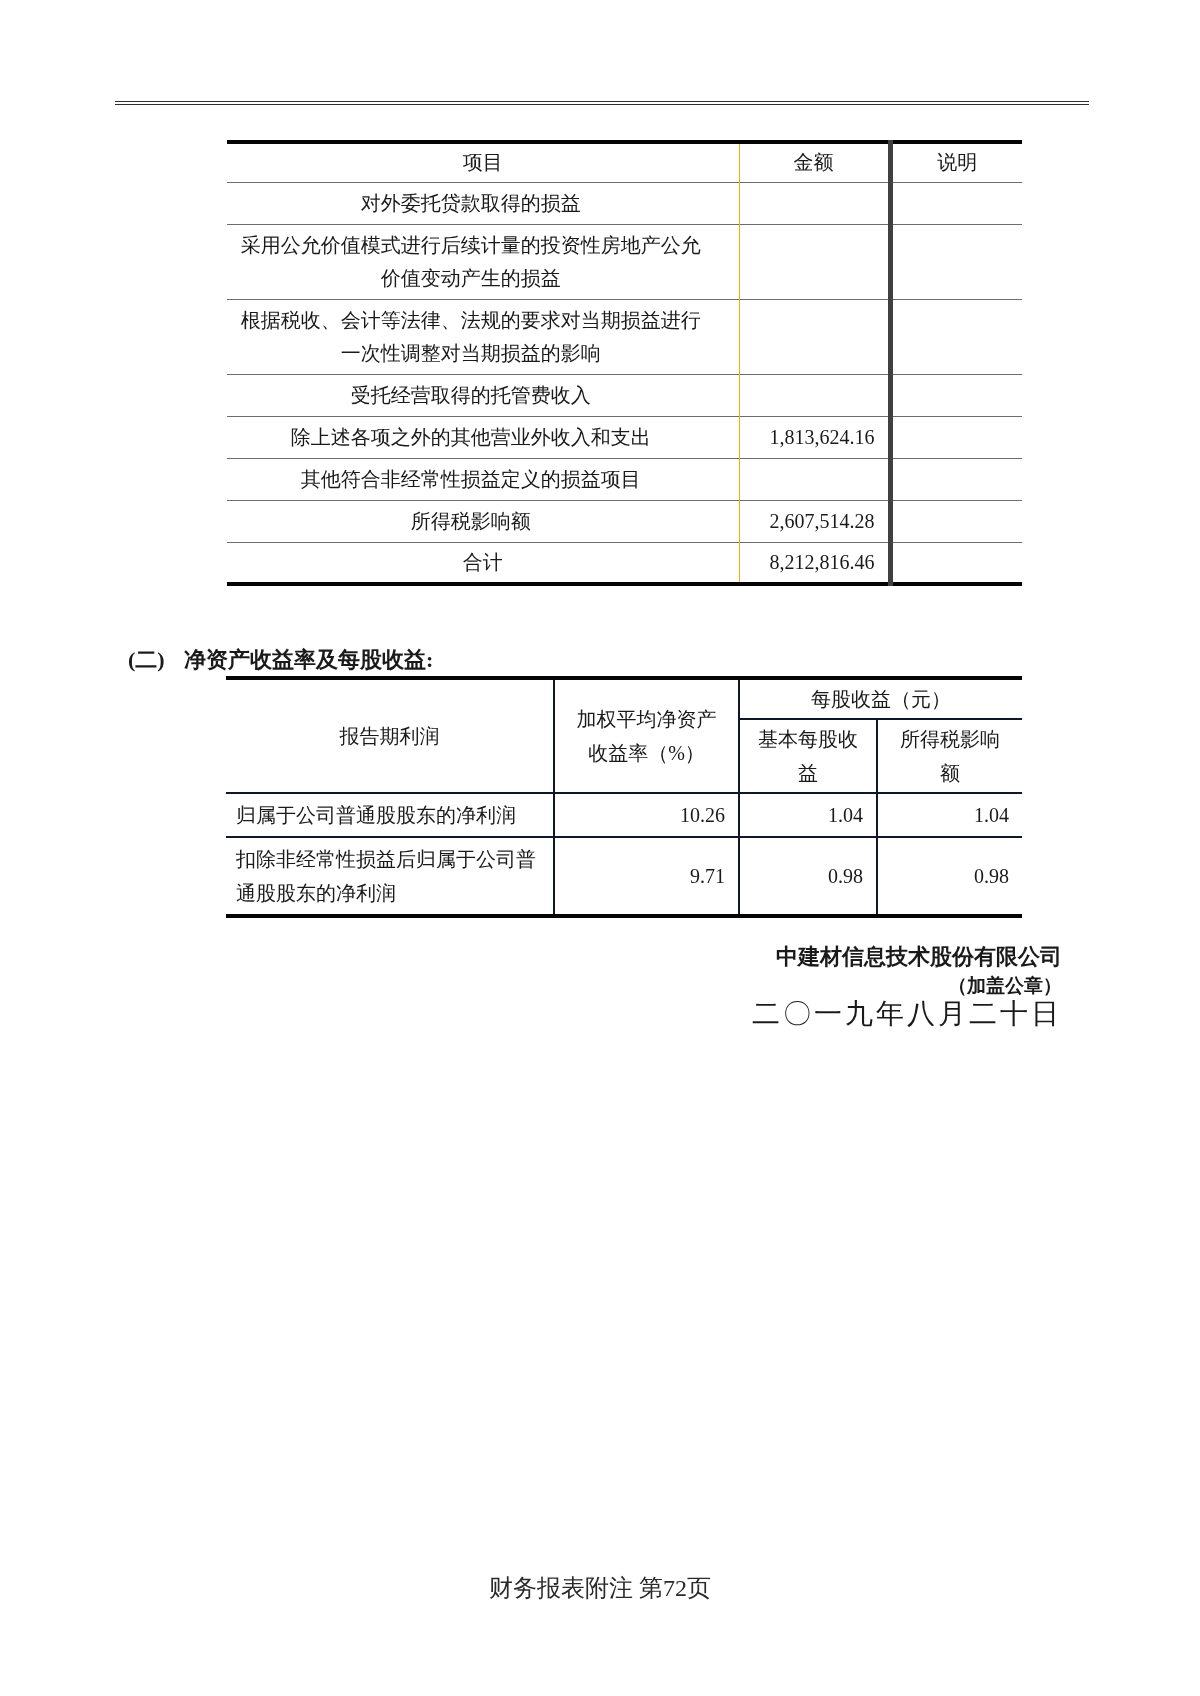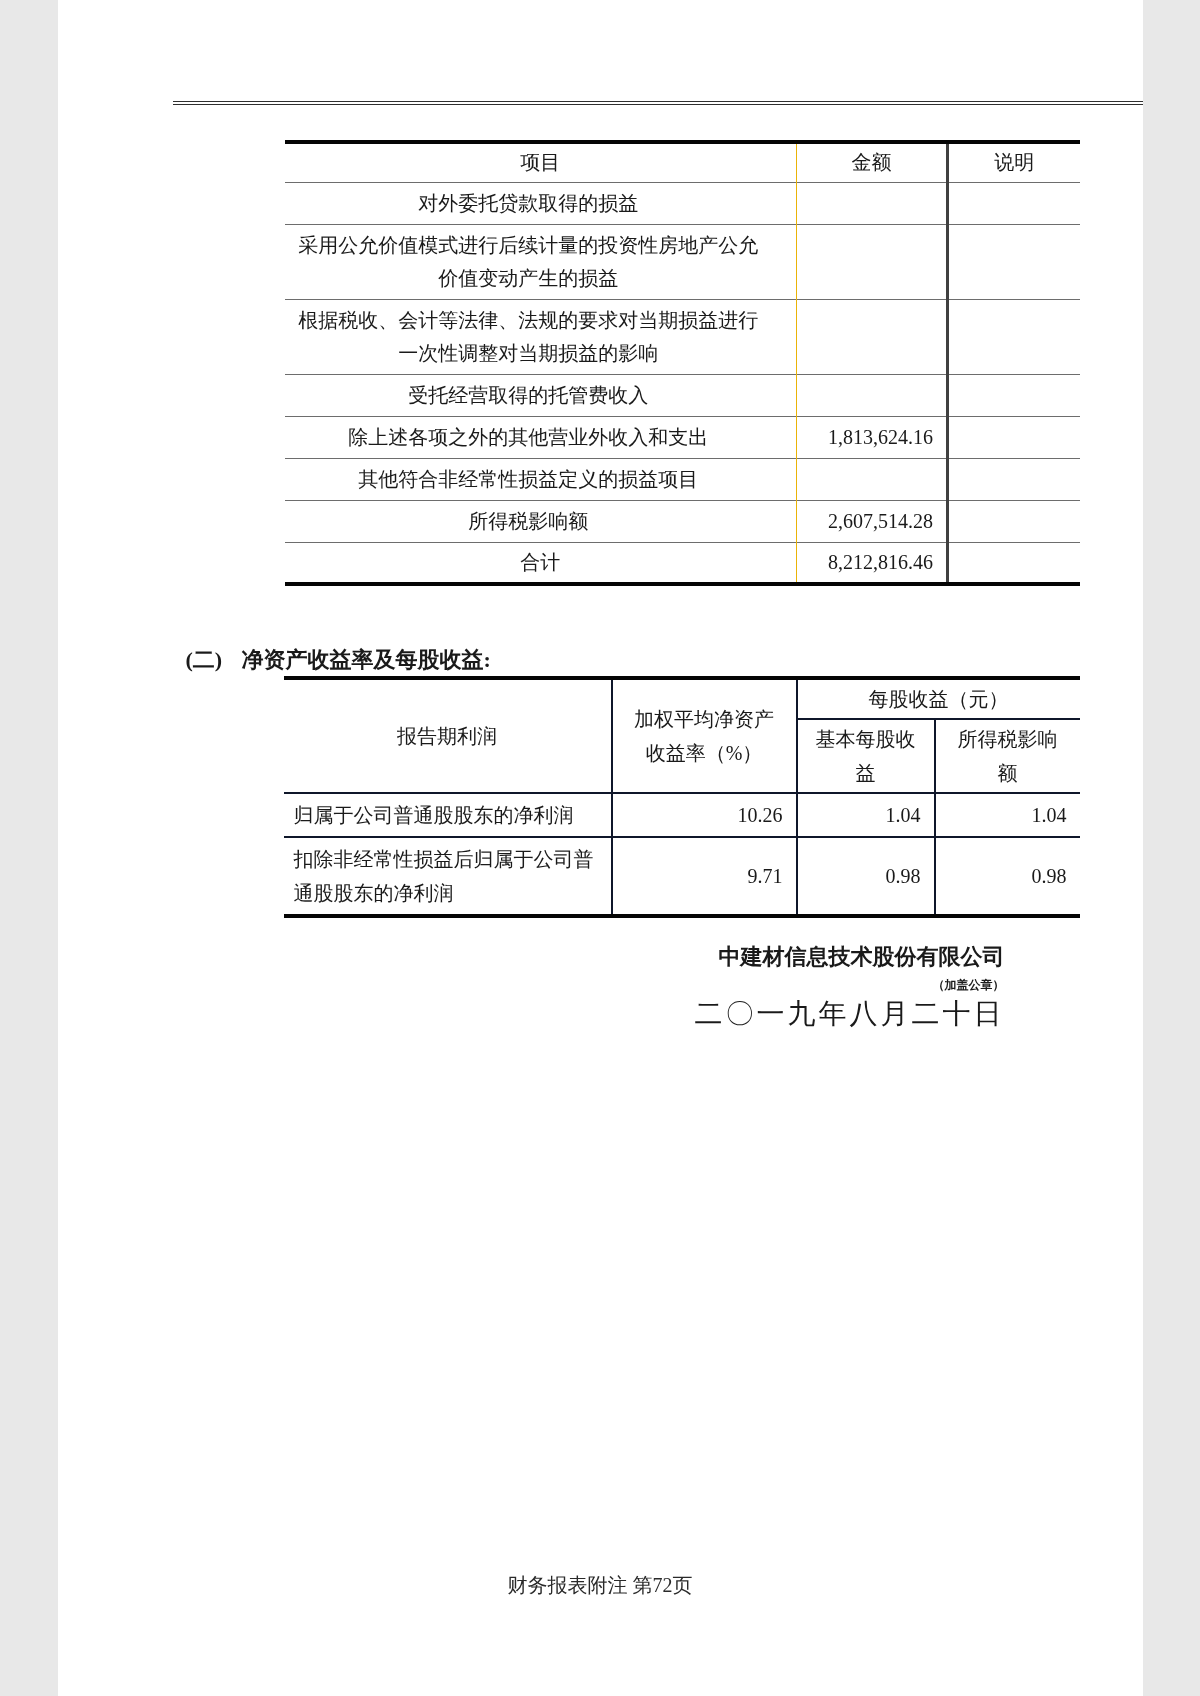--- a/index.html
+++ b/index.html
@@ -1,18 +1,18 @@
 <!DOCTYPE html>
 <html><head>
 <meta charset="utf-8">
 <style>
   html, body { margin: 0; padding: 0; background: #e8e8e8; }
   .page {
     position: relative;
-    width: 1085px;
+    width: 1200px;
     height: 1696px;
     margin: 0 auto;
     background: #ffffff;
     font-family: "Liberation Serif", "DejaVu Serif", serif;
     color: #1a1a1a;
     overflow: hidden;
   }
 
   
   .header-rule {
@@ -35,21 +35,21 @@
   .t1 {
     position: absolute;
     left: 227px; top: 140px;
     width: 795px;
     border-top: 4px solid #050505;
     border-bottom: 4px solid #050505;
   }
   .t1 tr { border-bottom: 1px solid #6d6d6d; }
   .t1 tr:last-child { border-bottom: none; }
   .t1 td.c-amount { border-left: 1px solid #eab308; text-align: right; padding-right: 13px; }
-  .t1 td.c-note   { border-left: 3px solid #404040; margin-left: 16px; }
+  .t1 td.c-note   { border-left: 5px solid #404040; margin-left: 16px; }
   .t1 td.c-item   { text-align: center; padding: 4px 36px 4px 12px; line-height: 33px; }
   .t1 tr.hdr td   { text-align: center; padding: 0; }
   .t1 tr.total td.c-item { text-align: center; padding: 0; }
 
   
   .section-heading {
     position: absolute;
     left: 128px; top: 645px;
     font-size: 22px;
     font-weight: bold;
@@ -74,30 +74,30 @@
   .t2 .label-cell { text-align: left; padding: 4px 8px 4px 10px; line-height: 34px; }
   .t2 .num-cell { text-align: right; padding-right: 13px; }
 
   
   .signature {
     position: absolute;
     right: 138px; top: 942px;
     text-align: right;
   }
   .signature .company { font-size: 22px; font-weight: bold; line-height: 30px; }
-  .signature .seal    { font-size: 12px; font-weight: bold; line-height: 27px; }
+  .signature .seal    { font-size: 19px; font-weight: bold; line-height: 27px; }
   .signature .date    { font-size: 28px; line-height: 30px; letter-spacing: 3px; }
 
   
   .footer {
     position: absolute;
     left: 0; top: 1572px;
     width: 100%;
     text-align: center;
-    font-size: 20px;
+    font-size: 24px;
     color: #2a2a2a;
   }
 </style>
 </head>
 <body>
 
 <div class="page">
 
   <div class="header-rule"></div>
 

